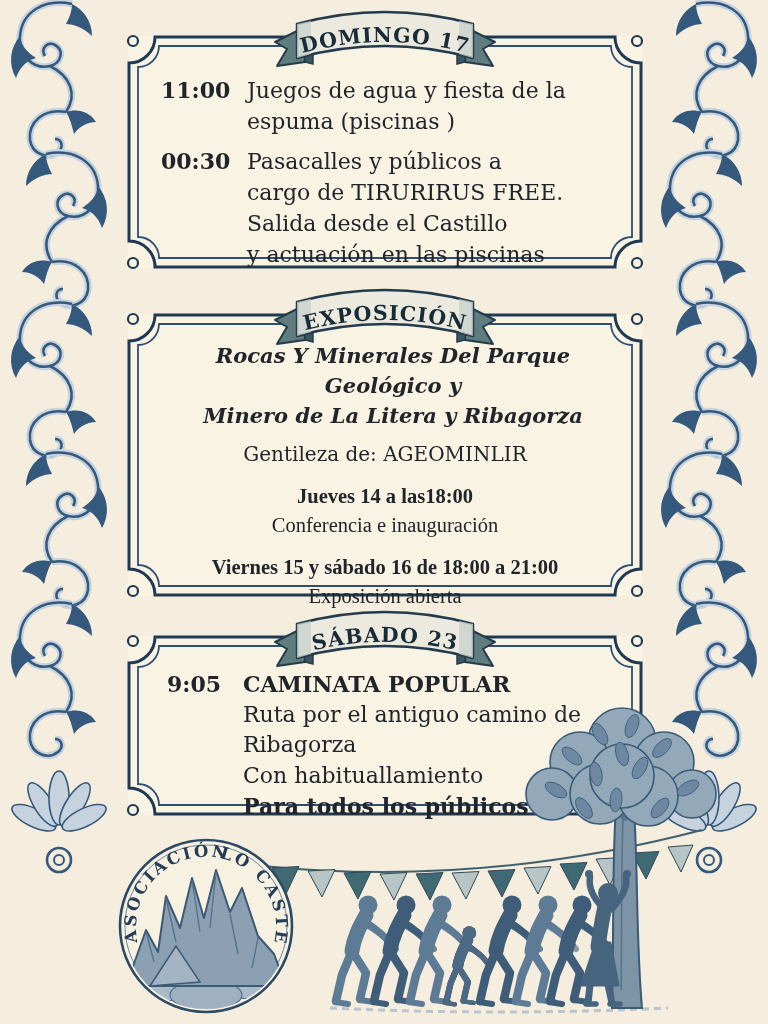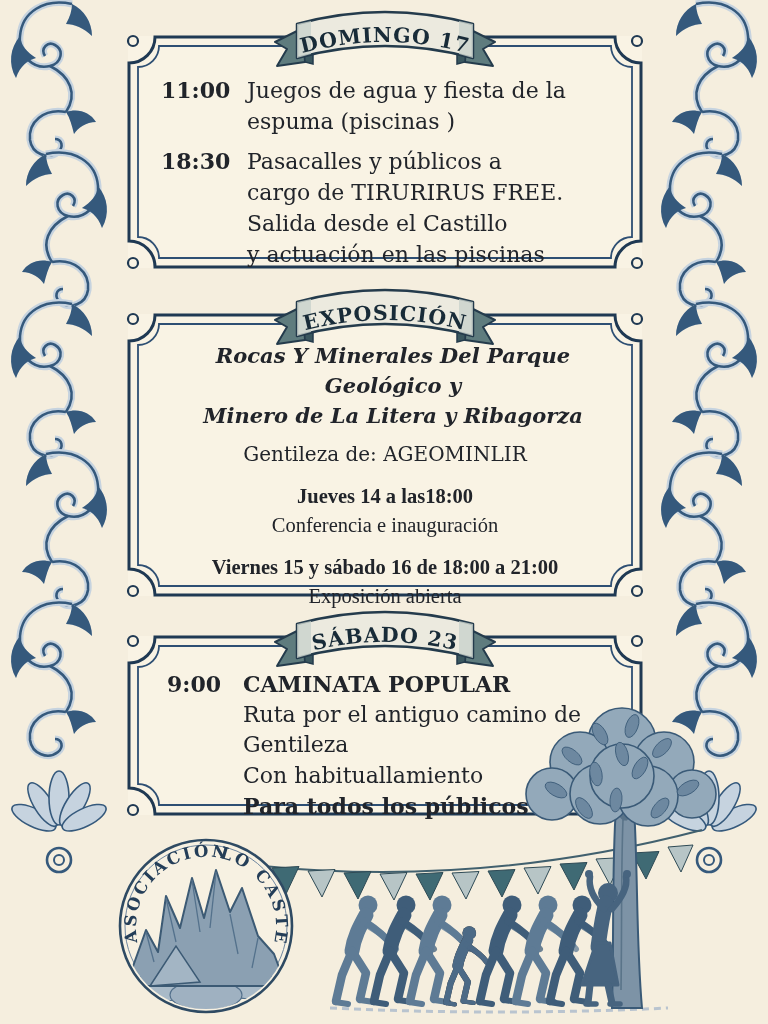--- a/index.html
+++ b/index.html
@@ -148,21 +148,21 @@
     <div class="content">
       <div class="rows">
         <div class="row">
           <div class="time">11:00</div>
           <div class="desc b">
             <div>Juegos de agua y fiesta de la</div>
             <div>espuma (piscinas )</div>
           </div>
         </div>
         <div class="row">
-          <div class="time">18:30</div>
+          <div class="time">00:30</div>
           <div class="desc b">
             <div>Pasacalles y públicos a</div>
             <div>cargo de TIRURIRUS FREE.</div>
             <div>Salida desde el Castillo</div>
             <div>y actuación en las piscinas</div>
           </div>
         </div>
       </div>
     </div>
   </section>
@@ -234,25 +234,25 @@
       <path d="M198,20 L188,24 L188,56 L196,54 Z" fill="#3a575f" stroke="#243b4c" stroke-width="1.5"></path>
       <path d="M28,16 Q116,-8 204,16 L204,50 Q116,26 28,50 Z" fill="#eceadf" stroke="#243b4c" stroke-width="2.5" stroke-linejoin="round"></path>
       <path d="M28,16 L42,13 L42,46 L28,50 Z" fill="#c9d2cc" opacity="0.8"></path>
       <path d="M204,16 L190,13 L190,46 L204,50 Z" fill="#c9d2cc" opacity="0.8"></path>
       <path id="tp2" d="M30,46 Q116,22 202,46" fill="none"></path>
       <text class="banner-text"><textPath href="#tp2" startOffset="50%" text-anchor="middle">SÁBADO 23</textPath></text>
     </svg>
     <div class="content">
       <div class="rows">
         <div class="row">
-          <div class="time">9:00</div>
+          <div class="time">9:05</div>
           <div class="desc">
             <div class="b">CAMINATA POPULAR</div>
             <div>Ruta por el antiguo camino de</div>
-            <div>Gentileza</div>
+            <div>Ribagorza</div>
             <div>Con habituallamiento</div>
             <div class="b">Para todos los públicos</div>
           </div>
         </div>
       </div>
     </div>
   </section>
 
   <svg class="bottom-art" viewBox="0 0 768 334">
 

